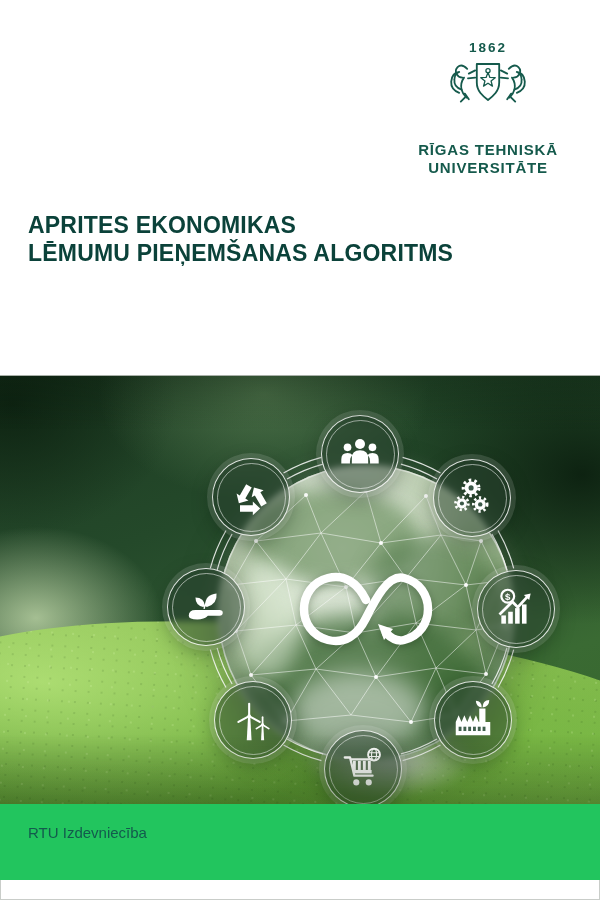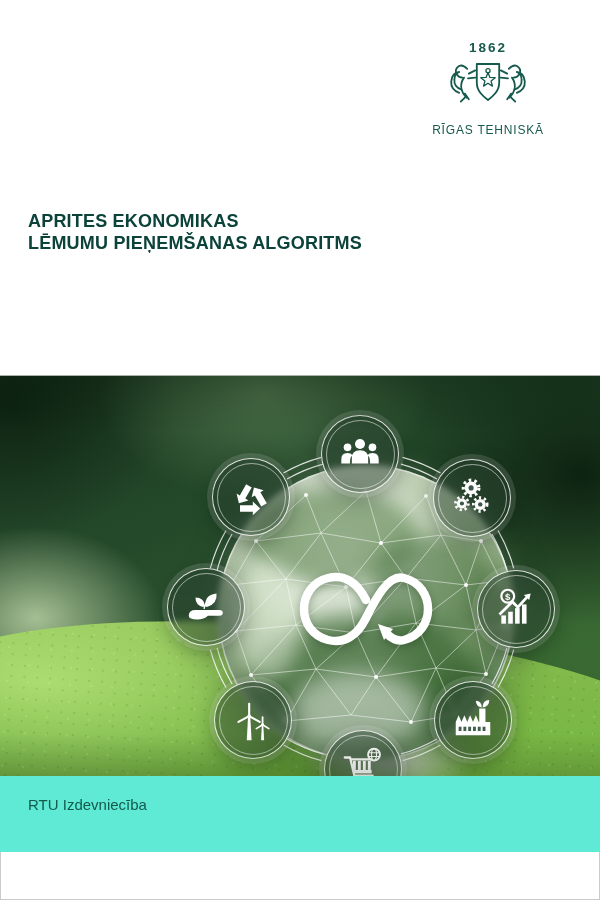--- a/index.html
+++ b/index.html
@@ -5,24 +5,24 @@
   html,body{margin:0;padding:0;}
   body{width:600px;height:900px;position:relative;background:#ffffff;
        font-family:"Liberation Sans","DejaVu Sans",sans-serif;overflow:hidden;}
   .page{position:absolute;inset:0;outline:1px solid #c9cdc9;outline-offset:-1px;}
 
   
   .top-section{position:absolute;left:0;top:0;width:600px;height:375px;background:#ffffff;}
   .logo-block{position:absolute;left:404px;top:40px;width:168px;text-align:center;color:#155a4c;}
   .logo-year{font-size:13.5px;font-weight:bold;letter-spacing:2px;margin-bottom:1px;}
   .logo-coat{display:block;margin:0 auto;}
-  .logo-name{font-size:12px;font-weight:normal;letter-spacing:0.8px;line-height:1.2;margin-top:3px;}
+  .logo-name{font-size:15px;font-weight:bold;letter-spacing:0.8px;line-height:1.2;margin-top:21px;}
 
   .author{position:absolute;left:28px;top:177px;font-size:21px;font-weight:bold;color:#0b423a;}
-  .title{position:absolute;left:28px;top:211px;font-size:18px;font-weight:bold;
+  .title{position:absolute;left:28px;top:211px;font-size:23px;font-weight:bold;
          color:#0b423a;line-height:1.22;letter-spacing:0.2px;}
   .subtitle{position:absolute;left:28px;top:313px;font-size:19px;color:#0e473f;}
 
   
   .hero{position:absolute;left:0;top:375px;width:600px;height:448px;overflow:hidden;
         border-top:1px solid #a9b1a9;border-bottom:1px solid #c2c8c2;
         background:
           radial-gradient(180px 130px at 6% 54%, rgba(196,219,172,.8), rgba(196,219,172,0) 70%),
           radial-gradient(230px 150px at 44% 4%, rgba(125,165,112,.45), transparent 72%),
           radial-gradient(260px 200px at 97% 22%, rgba(8,26,12,.85), transparent 75%),
@@ -59,21 +59,21 @@
   
   .ring{position:absolute;left:0;top:0;}
   .badge{position:absolute;width:76px;height:76px;border-radius:50%;
          background:rgba(42,64,48,.48);border:1.5px solid rgba(255,255,255,.85);
          box-shadow:0 0 0 5px rgba(255,255,255,.13), 0 6px 20px rgba(8,24,10,.38);
          display:flex;align-items:center;justify-content:center;backdrop-filter:blur(3px);}
   .badge::after{content:"";position:absolute;inset:3.5px;border:1px solid rgba(255,255,255,.55);border-radius:50%;}
   .infinity{position:absolute;left:274px;top:184px;filter:drop-shadow(0 2px 4px rgba(20,45,18,.35));}
 
   
-  .footer{position:absolute;left:0;top:776px;width:600px;height:76px;background:#5eead4;}
+  .footer{position:absolute;left:0;top:804px;width:600px;height:76px;background:#22c55e;}
   .footer-text{position:absolute;left:28px;top:18px;font-size:15px;line-height:1.45;color:#135a4d;}
 </style>
 </head>
 <body>
 
 <div class="page">
 
   <div class="top-section">
 
     <div class="logo-block">
@@ -89,20 +89,21 @@
             <path d="M84,22 l-8,-4"></path>
             <path d="M85,28 l-9,-1"></path>
             <path d="M89,47 l-5,7 m5,-2 l5,5"></path>
             <path d="M93,42 q10,-3 9,-13 q-0.5,-7 -6,-9 q9,1 10,12 q0.6,10 -10,14"></path>
           </g>
           <use href="#lion" transform="translate(120 0) scale(-1 1)"></use>
         </g>
       </svg>
       <div class="logo-name">
         <div>RĪGAS TEHNISKĀ</div>
+        <div>UNIVERSITĀTE</div>
       </div>
     </div>
 
 
     <div class="title">
       <div>APRITES EKONOMIKAS</div>
       <div>LĒMUMU PIEŅEMŠANAS ALGORITMS</div>
     </div>
 
   </div>

